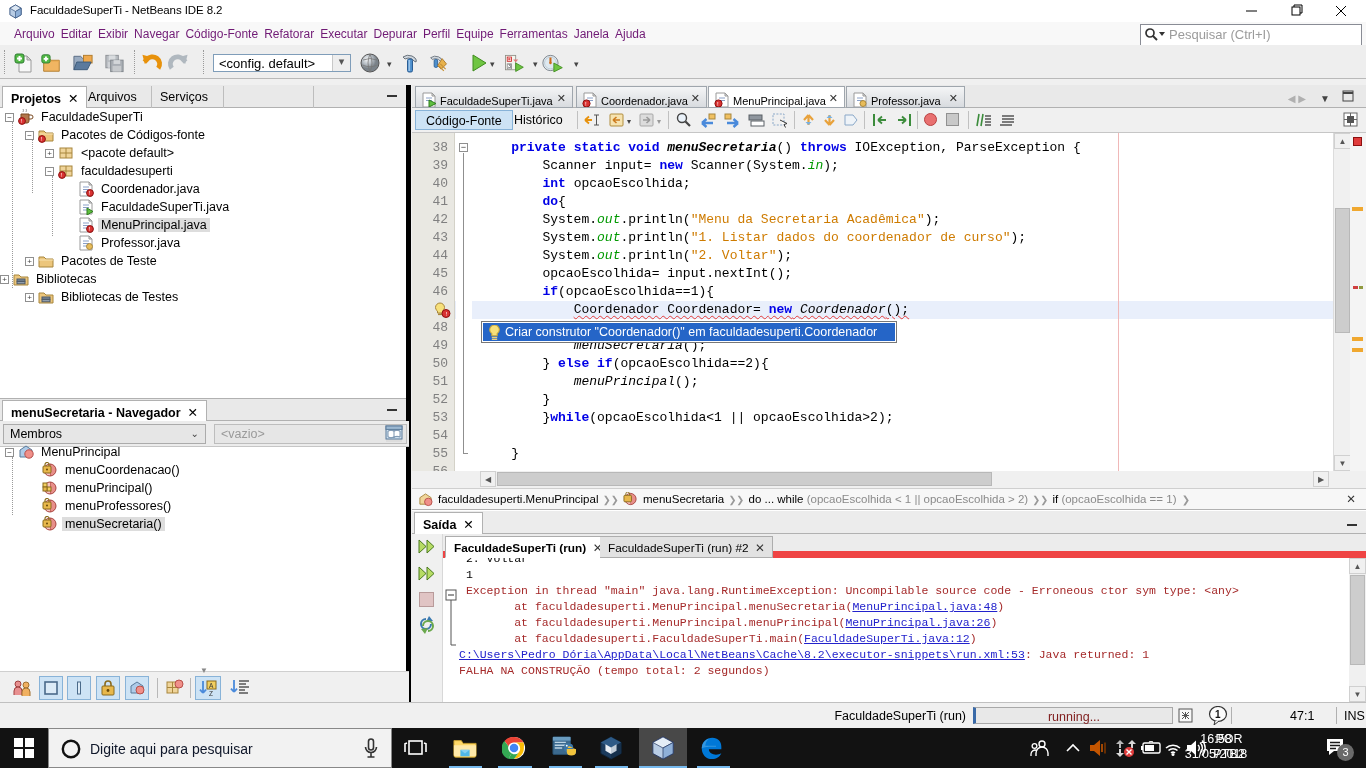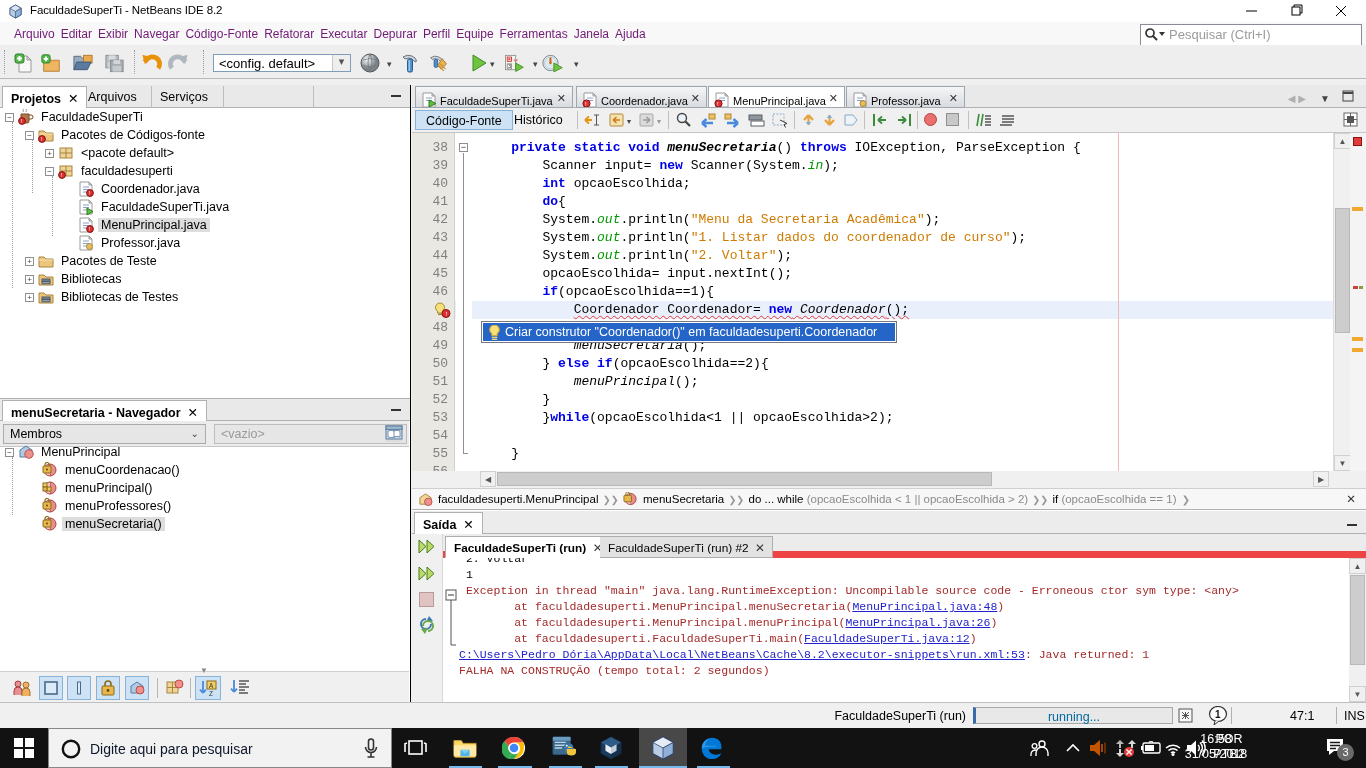--- a/index.html
+++ b/index.html
@@ -15,21 +15,21 @@
 #menubar .mi { float:left; padding:5px 3px 0 3px; font-size:12px; color:#701a75; }
 #qsearch { position:absolute; right:4px; top:2px; width:222px; height:36px; border:1px solid #898c95; background:#fff; }
 #qsearch .ph { position:absolute; left:28px; top:2px; color:#9b9b9b; font-size:13px; }
 
 #toolbar { position:absolute; left:0; top:45px; width:1366px; height:34px; background:#eeeeee; border-bottom:1px solid #b9b9b9; }
 .tbi { position:absolute; top:7px; width:22px; height:22px; }
 .tsep { position:absolute; top:5px; width:1px; height:24px; border-left:1px dotted #9a9a9a; }
 #cfgcombo { position:absolute; left:213px; top:9px; width:138px; height:18px; border:1px solid #7f9db9; background:#fff; font-size:13px; padding:1px 0 0 5px; }
 #cfgcombo .arr { position:absolute; right:0px; top:0px; width:18px; height:16px; background:#eeeeee; border-left:1px solid #c8c8c8; color:#555; font-size:11px; text-align:center; }
 
-#leftcol { position:absolute; left:0; top:85px; width:411px; height:617px; background:#fff; border-right:1px solid #000000; }
+#leftcol { position:absolute; left:0; top:85px; width:411px; height:617px; background:#fff; border-right:5px solid #000000; }
 .tabrow { position:absolute; left:0; width:100%; height:23px; background:#e9e9e9; border-bottom:1px solid #b1b1b1; }
 .tab { position:absolute; top:1px; height:22px; font-size:12.5px; padding:4px 8px 0 8px; color:#000; border-right:1px solid #bdbdbd; }
 .tab.active { background:#fff; border:1px solid #b1b1b1; border-bottom:none; top:1px; height:22px; }
 .minbtn { position:absolute; right:8px; top:6px; width:12px; height:10px; color:#333; font-weight:bold; }
 
 .trow { position:relative; height:18px; line-height:18px; white-space:nowrap; font-size:12.5px; }
 .trow .lbl { padding:0 3px; }
 .trow .sel { background:#dddddd; }
 .ticon { display:inline-block; width:16px; height:16px; vertical-align:-4px; margin-right:4px; }
 .handle { display:inline-block; width:9px; height:9px; border:1px solid #8f8f8f; background:#fff; font-size:8px; line-height:7px; text-align:center; color:#444; margin-right:4px; vertical-align:1px;}
@@ -293,21 +293,21 @@
     <div class="trow" style="padding-left:78px"><svg class="ticon" viewBox="0 0 16 16">
           <path d="M2 1 h9 l3 3 v11 h-12 Z" fill="#fff" stroke="#9a9a9a"></path>
           <path d="M11 1 v3 h3 Z" fill="#d8d8d8" stroke="#9a9a9a"></path>
           <path d="M5 6 h6 M5 8.5 h6 M5 11 h4" stroke="#8aa0c8" stroke-width="1"></path>
           <circle cx="11.5" cy="11.5" r="3" fill="#e8bc5a" stroke="#a8863c"></circle>
         </svg><span class="lbl">Professor.java</span></div>
     <div class="trow" style="padding-left:25px"><span class="handle">+</span><svg class="ticon" viewBox="0 0 16 16">
           <path d="M1 4 L6 4 L8 6 L15 6 L15 14 L1 14 Z" fill="#ecc67c" stroke="#a8863c"></path>
           <path d="M1 7 L15 7" stroke="#f7e3b2"></path>
         </svg><span class="lbl">Pacotes de Teste</span></div>
-    <div class="trow" style="padding-left:25px"><span class="handle">+</span><svg class="ticon" viewBox="0 0 16 16">
+    <div class="trow" style=""><span class="handle">+</span><svg class="ticon" viewBox="0 0 16 16">
           <path d="M1 4 L6 4 L8 6 L15 6 L15 14 L1 14 Z" fill="#ecc67c" stroke="#a8863c"></path>
           <rect x="4" y="8" width="8" height="2.2" fill="#7d8a99" stroke="#4c5866"></rect>
           <rect x="4" y="10.6" width="8" height="2.2" fill="#9aa7b5" stroke="#4c5866"></rect>
         </svg><span class="lbl">Bibliotecas</span></div>
     <div class="trow" style="padding-left:25px"><span class="handle">+</span><svg class="ticon" viewBox="0 0 16 16">
           <path d="M1 4 L6 4 L8 6 L15 6 L15 14 L1 14 Z" fill="#ecc67c" stroke="#a8863c"></path>
           <rect x="4" y="8" width="8" height="2.2" fill="#7d8a99" stroke="#4c5866"></rect>
           <rect x="4" y="10.6" width="8" height="2.2" fill="#9aa7b5" stroke="#4c5866"></rect>
         </svg><span class="lbl">Bibliotecas de Testes</span></div>
   </div>
@@ -670,21 +670,21 @@
     </svg>
   <div id="outsb">
     <div class="abs" style="left:0;top:0;width:17px;height:16px;background:#f0f0f0;border:1px solid #d0d0d0;text-align:center;font-size:8px;color:#555;line-height:15px">▲</div>
     <div class="abs" style="left:1px;top:17px;width:15px;height:90px;background:#cdcdcd;border:1px solid #b8b8b8"></div>
     <div class="abs" style="left:0;bottom:0;width:17px;height:16px;background:#f0f0f0;border:1px solid #d0d0d0;text-align:center;font-size:8px;color:#555;line-height:15px">▼</div>
   </div>
 </div>
 <div id="statusbar">
   <div class="abs" style="right:400px;top:6px">FaculdadeSuperTi (run)</div>
   <div class="abs" style="left:973px;top:4px;width:200px;height:17px;background:#e8e8e8;border:1px solid #a8a8a8;border-left:3px solid #3a6aa8">
-      <div style="text-align:center;color:#0369a1;padding-top:2px">running...</div>
+      <div style="text-align:center;color:#7f1d1d;padding-top:2px">running...</div>
     </div>
   <svg class="abs" style="left:1178px;top:5px" width="15" height="15" viewBox="0 0 15 15">
       <rect x="1" y="1" width="13" height="13" fill="#f8f8f8" stroke="#555"></rect>
       <path d="M4 4 l7 7 M11 4 l-7 7 M4 7.5 h7 M7.5 4 v7" stroke="#555"></path>
     </svg>
   <svg class="abs" style="left:1208px;top:3px" width="20" height="19" viewBox="0 0 20 19">
       <ellipse cx="10" cy="8" rx="8.5" ry="7.5" fill="#fcfcfc" stroke="#333" stroke-width="1.2"></ellipse>
       <path d="M7 15 l-1 4 l5 -4" fill="#fcfcfc" stroke="#333"></path>
       <text x="7" y="12" font-size="10" font-weight="bold" fill="#111">1</text>
     </svg>

